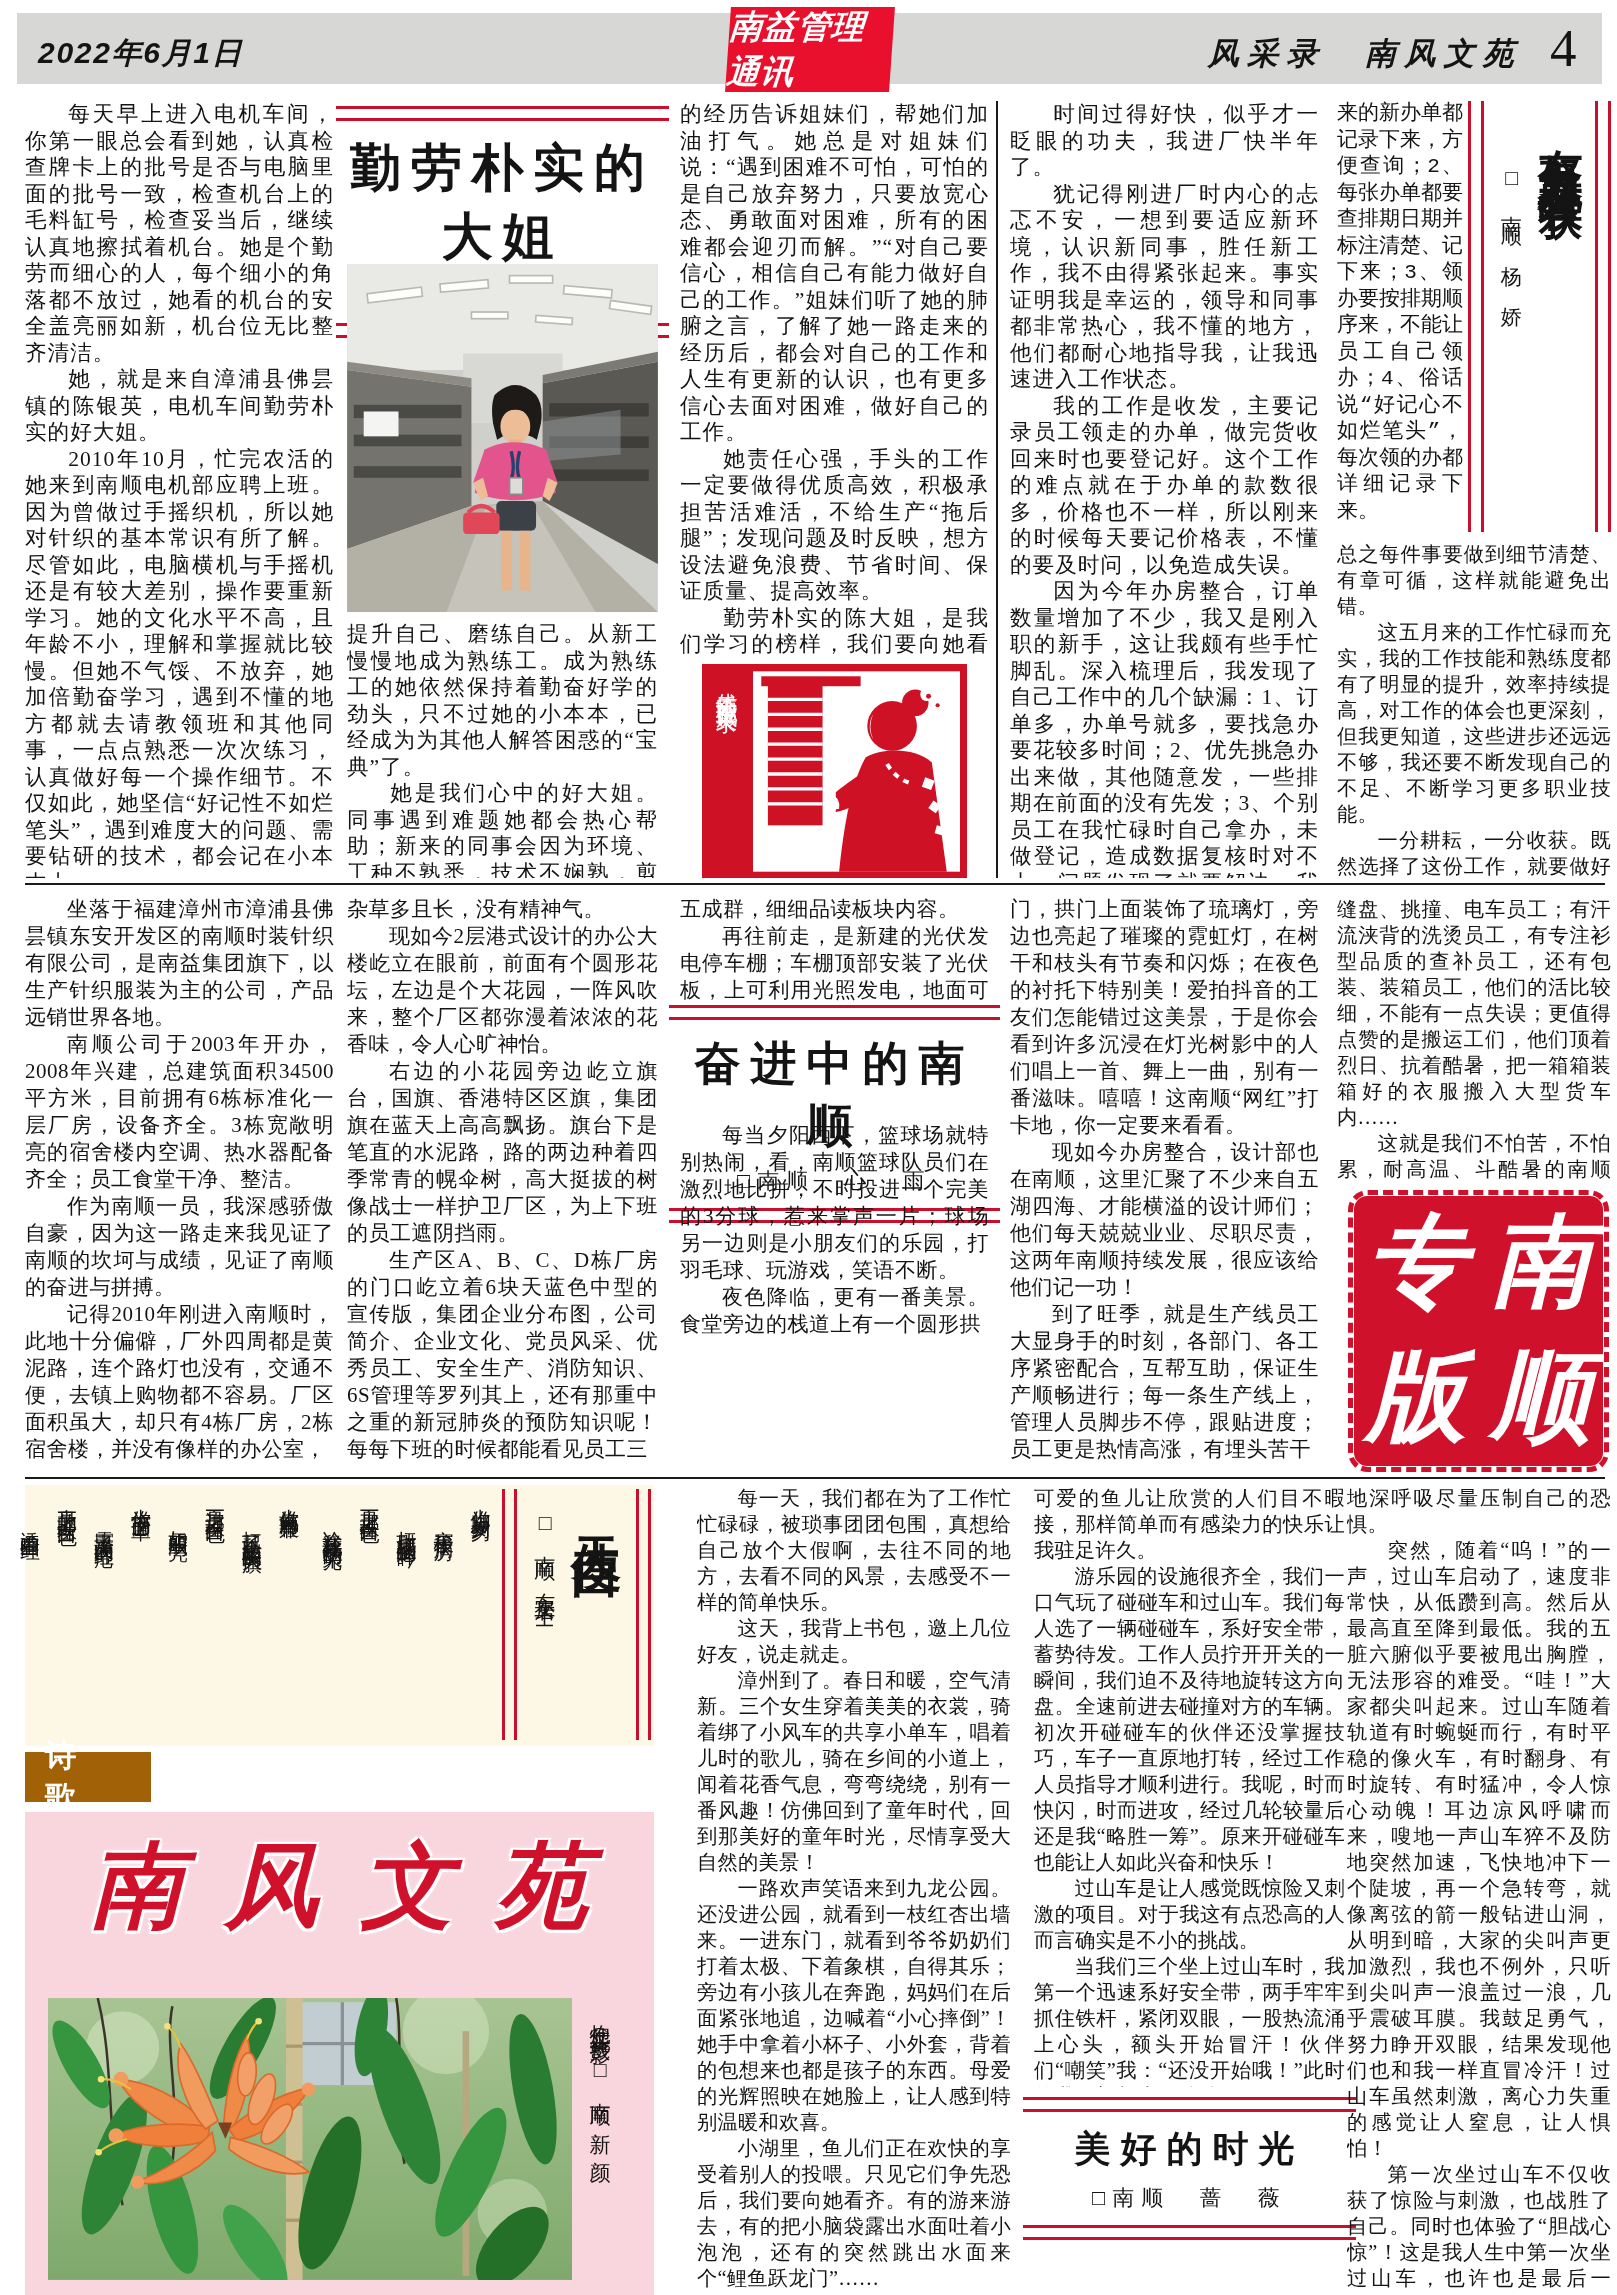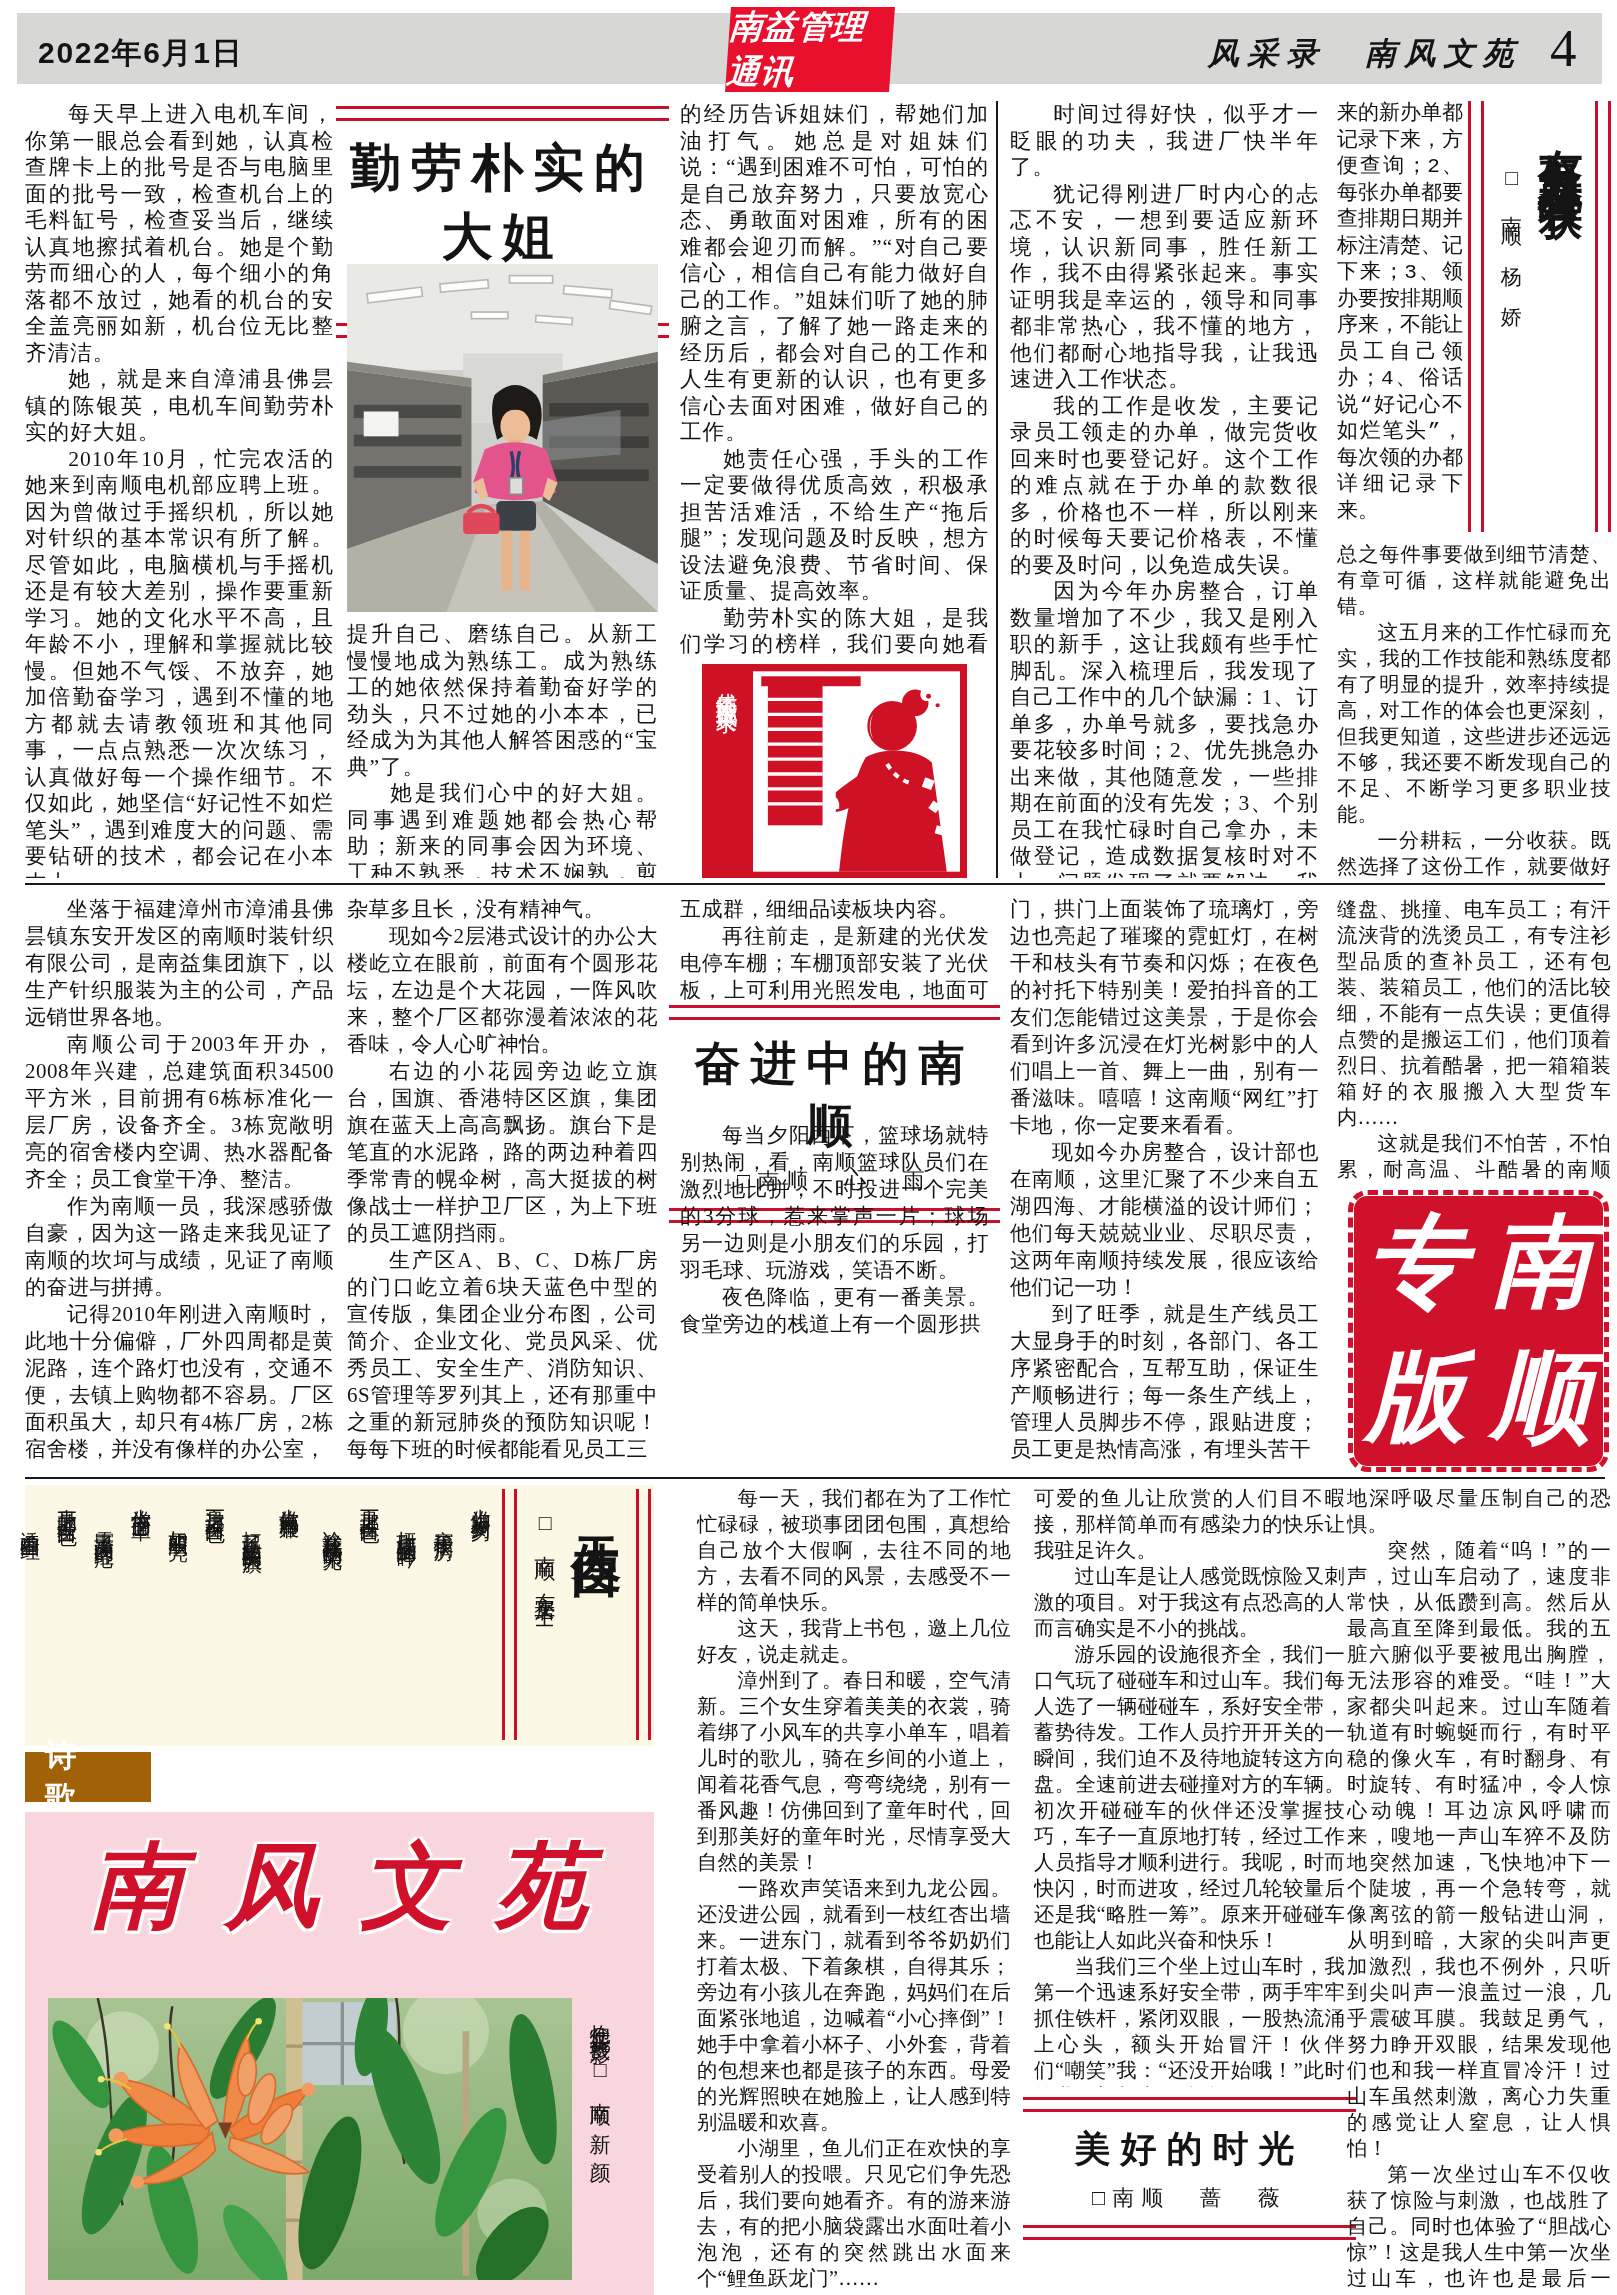--- a/index.html
+++ b/index.html
@@ -2,21 +2,21 @@
 <html style="font-size:13.3px"><head>
 <meta charset="utf-8">
 <style>
   html,body{margin:0;padding:0;background:#eee;}
   .page{position:relative;width:1618px;height:2295px;background:#fff;
         font-family:"Liberation Serif","DejaVu Serif",serif;color:#141414;overflow:hidden;}
   .abs{position:absolute;}
   
   .hdr-bar{left:16.6px;top:13.3px;width:1585px;height:71px;background:#d7d7d5;}
   .date{left:38px;top:33px;font-family:"Liberation Sans","DejaVu Sans",sans-serif;
-        font-weight:bold;font-size:30px;letter-spacing:1.7px;}
+        font-weight:bold;font-size:30px;letter-spacing:1.7px;font-style:italic;}
   .masthead{left:728px;top:6.6px;width:164px;height:85px;background:#e8102c;color:#fff;
         display:flex;align-items:center;justify-content:center;font-size:33px;font-weight:bold;
         font-style:italic;letter-spacing:0.8px;transform:skewX(-4deg);}
   .section{left:1203px;top:33px;width:324px;text-align:center;font-weight:bold;font-style:italic;
         font-size:31px;letter-spacing:8.3px;}
   .pageno{left:1550px;top:18px;font-size:53px;}
   
   .c{overflow:hidden;}
   .body{font-size:21.6px;line-height:26.5px;text-align:justify;letter-spacing:1px;}
   .body2{font-size:21px;line-height:27px;text-align:justify;letter-spacing:0.5px;}
@@ -407,22 +407,22 @@
 
   <p class="para">每一天，我们都在为了工作忙忙碌碌，被琐事团团包围，真想给自己放个大假啊，去往不同的地方，去看不同的风景，去感受不一样的简单快乐。</p>
       <p class="para">这天，我背上书包，邀上几位好友，说走就走。</p>
       <p class="para">漳州到了。春日和暖，空气清新。三个女生穿着美美的衣裳，骑着绑了小风车的共享小单车，唱着儿时的歌儿，骑在乡间的小道上，闻着花香气息，弯弯绕绕，别有一番风趣！仿佛回到了童年时代，回到那美好的童年时光，尽情享受大自然的美景！</p>
       <p class="para">一路欢声笑语来到九龙公园。还没进公园，就看到一枝红杏出墙来。一进东门，就看到爷爷奶奶们打着太极、下着象棋，自得其乐；旁边有小孩儿在奔跑，妈妈们在后面紧张地追，边喊着“小心摔倒”！她手中拿着小杯子、小外套，背着的包想来也都是孩子的东西。母爱的光辉照映在她脸上，让人感到特别温暖和欢喜。</p>
       <p class="para">小湖里，鱼儿们正在欢快的享受着别人的投喂。只见它们争先恐后，我们要向她看齐。有的游来游去，有的把小脑袋露出水面吐着小泡泡，还有的突然跳出水面来个“鲤鱼跃龙门”……</p>
     </div>
   <div class="abs c body3 cont" style="left:1034px;top:1485px;width:311px;height:602px">
 
   <p class="para">可爱的鱼儿让欣赏的人们目不暇接，那样简单而有感染力的快乐让我驻足许久。</p>
+      <p class="para">游乐园的设施很齐全，我们一口气玩了碰碰车和过山车。我们每人选了一辆碰碰车，系好安全带，蓄势待发。工作人员拧开开关的一瞬间，我们迫不及待地旋转这方向盘。全速前进去碰撞对方的车辆。初次开碰碰车的伙伴还没掌握技巧，车子一直原地打转，经过工作人员指导才顺利进行。我呢，时而快闪，时而进攻，经过几轮较量后还是我“略胜一筹”。原来开碰碰车也能让人如此兴奋和快乐！</p>
       <p class="para">过山车是让人感觉既惊险又刺激的项目。对于我这有点恐高的人而言确实是不小的挑战。</p>
-      <p class="para">游乐园的设施很齐全，我们一口气玩了碰碰车和过山车。我们每人选了一辆碰碰车，系好安全带，蓄势待发。工作人员拧开开关的一瞬间，我们迫不及待地旋转这方向盘。全速前进去碰撞对方的车辆。初次开碰碰车的伙伴还没掌握技巧，车子一直原地打转，经过工作人员指导才顺利进行。我呢，时而快闪，时而进攻，经过几轮较量后还是我“略胜一筹”。原来开碰碰车也能让人如此兴奋和快乐！</p>
       <p class="para">当我们三个坐上过山车时，我第一个迅速系好安全带，两手牢牢抓住铁杆，紧闭双眼，一股热流涌上心头，额头开始冒汗！伙伴们“嘲笑”我：“还没开始哦！”此时的我更加紧张，默默</p>
     </div>
 
   <div class="abs tblock" style="left:1034px;top:2097px;width:311px">
     <div class="trule"></div>
     <div class="htitle" style="font-size:36px">美好的时光</div>
     <div class="byline">□南顺　蔷　薇</div>
     <div class="trule"></div>
   </div>
 

